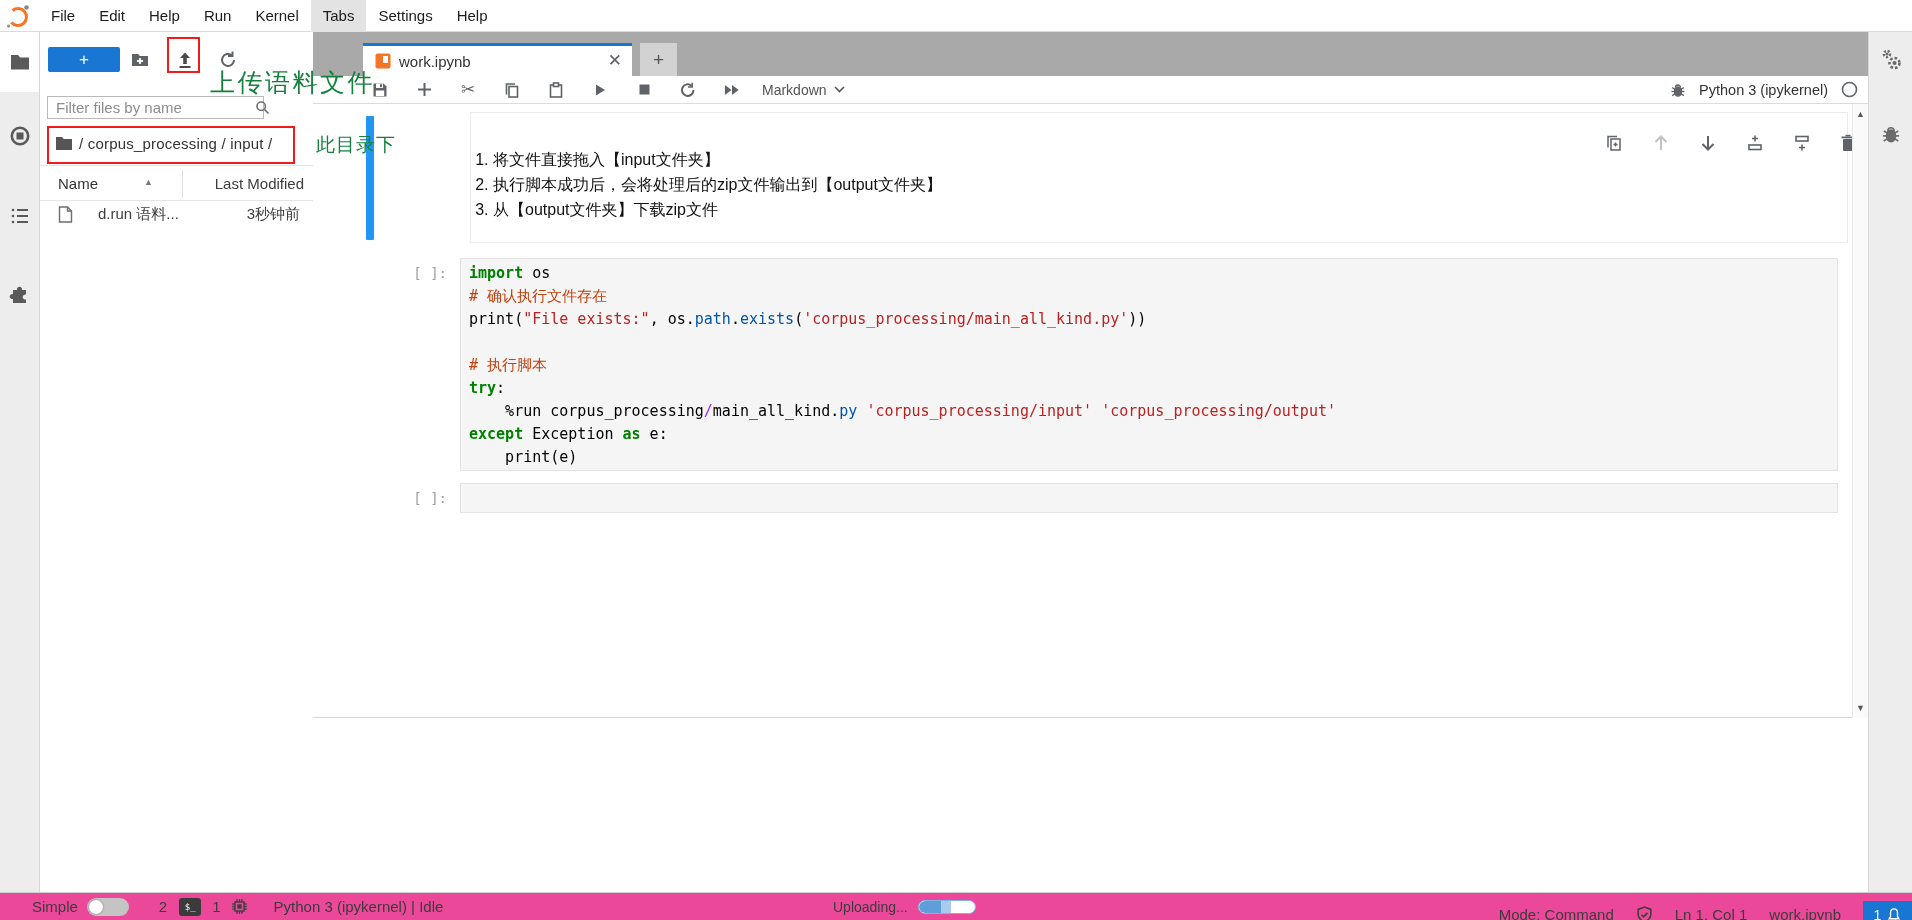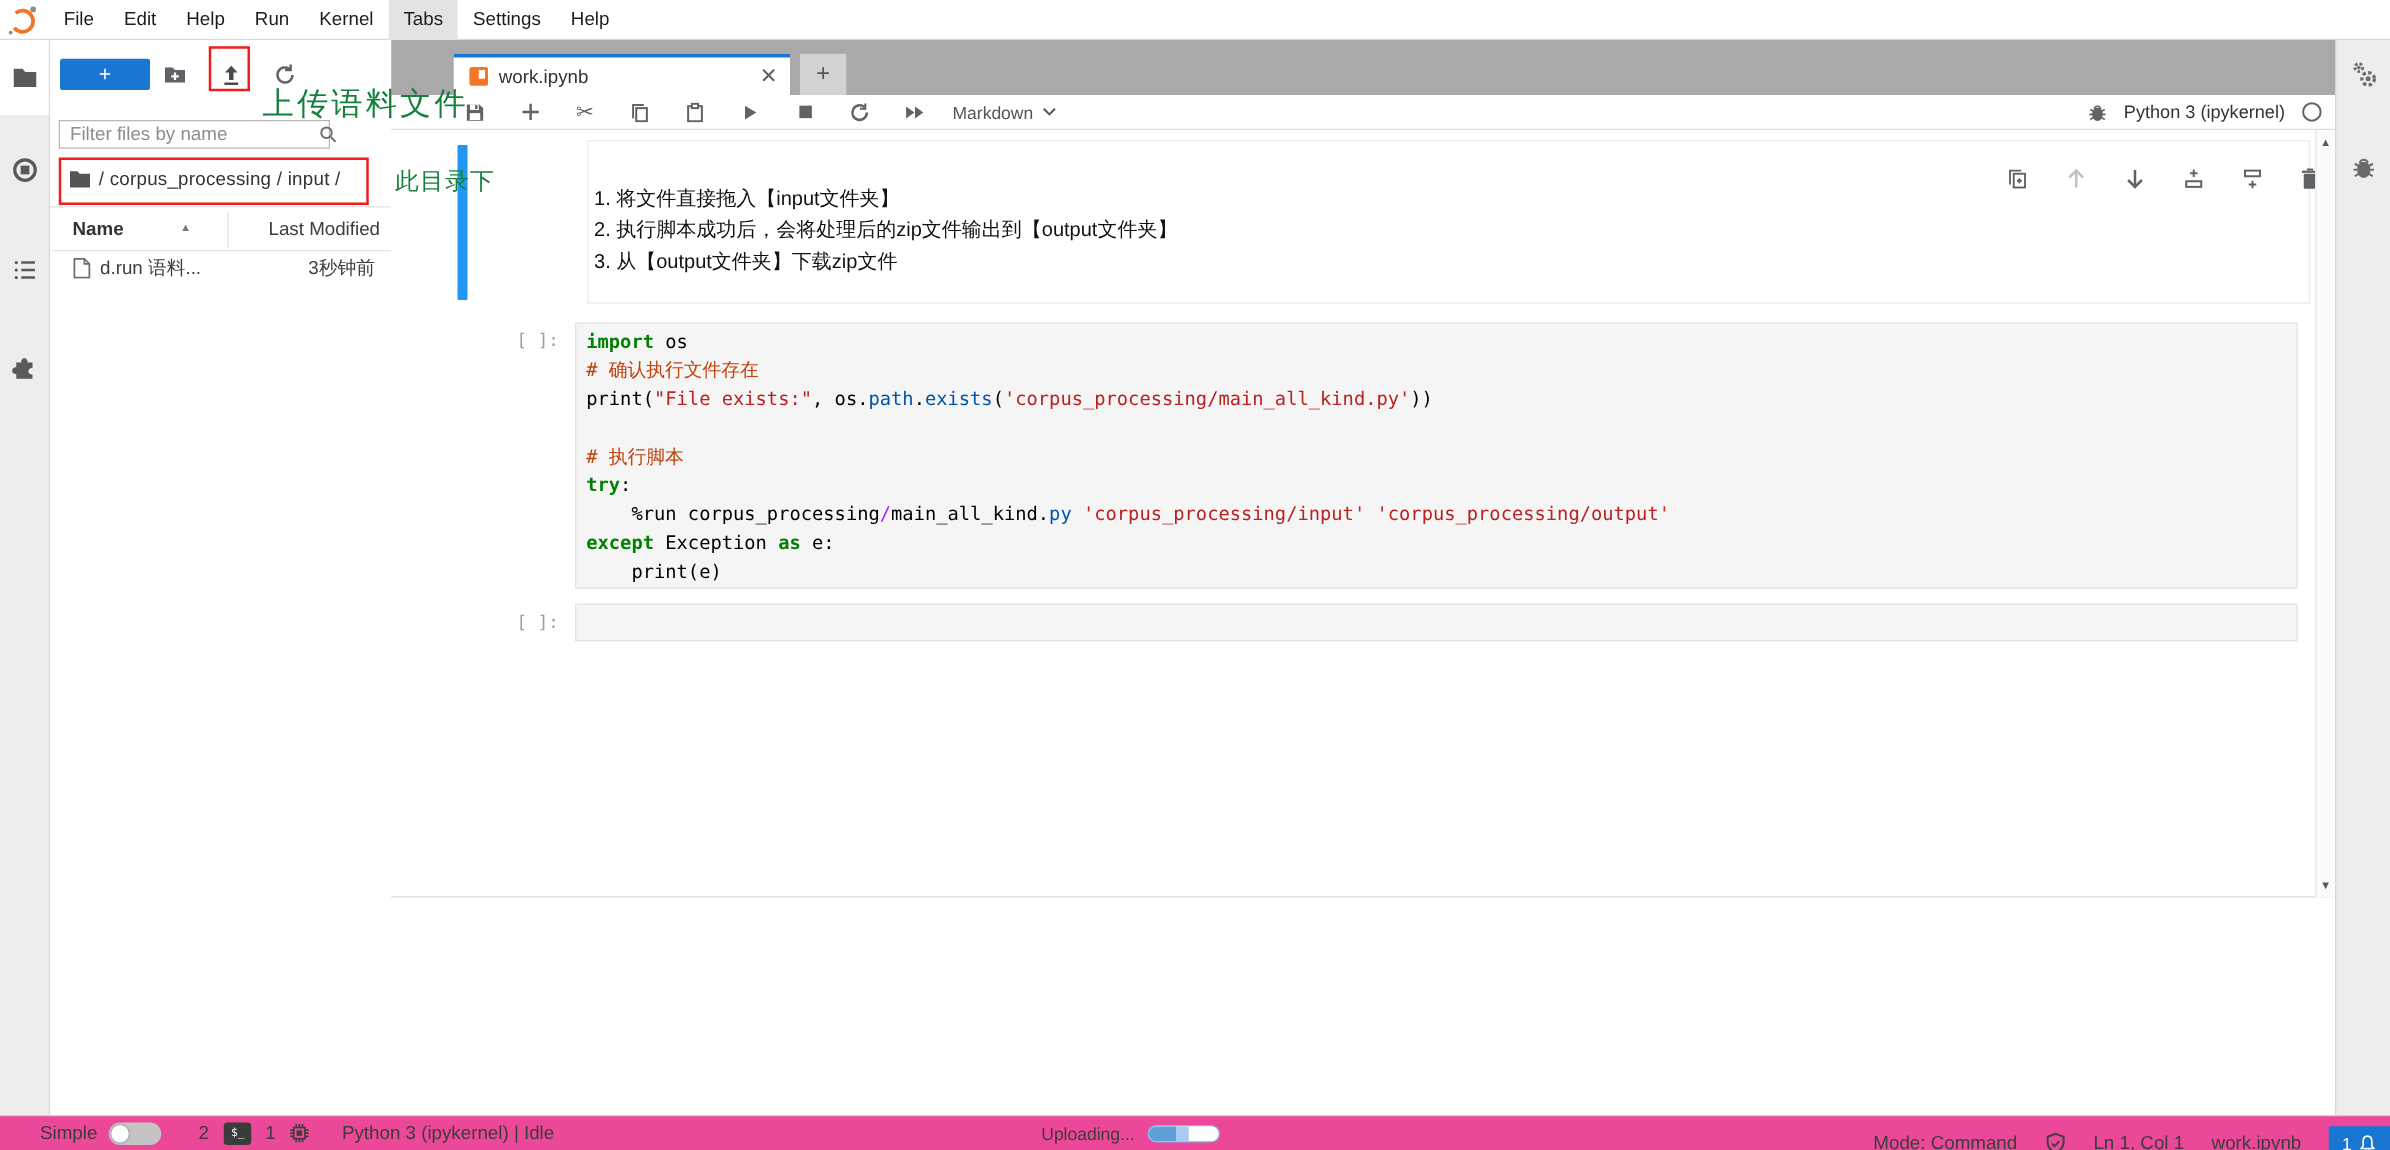--- a/index.html
+++ b/index.html
@@ -31,28 +31,28 @@
   .sb-tool { top:18px; width:20px; height:20px; color:#5f6368; }
   #filterbox { left:7px; top:64px; width:217px; height:23px; border:1px solid #b9b9b9;
     display:flex; align-items:center; background:#fff; }
   #filterbox input { border:none; outline:none; flex:1; font-size:15px; color:#444;
     padding-left:8px; font-family:"Liberation Sans",sans-serif; background:transparent; }
   #filterbox input::placeholder { color:#8d8d8d; }
   #crumbrow { left:0; top:98px; width:273px; height:26px; display:flex; align-items:center; }
   #crumbrow .ftxt { font-size:15px; color:#333; margin-left:6px; letter-spacing:.2px; }
   #listhdr { left:0; top:133px; width:273px; height:36px; border-top:1px solid #e4e4e4;
     border-bottom:1px solid #e4e4e4; font-size:15px; color:#333; }
-  #listhdr .nm { position:absolute; left:18px; top:9px; font-weight:bold; }
+  #listhdr .nm { position:absolute; left:18px; top:9px; font-weight:normal; }
   #listhdr .sort { position:absolute; left:104px; top:11px; font-size:9px; color:#7a7a7a; }
   #listhdr .div { position:absolute; left:142px; top:4px; width:1px; height:28px; background:#e0e0e0; }
   #listhdr .lm { position:absolute; right:9px; top:9px; color:#3d3d3d; }
   .filerow { left:0; top:169px; width:273px; height:27px; display:flex; align-items:center;
     font-size:15px; color:#3d3d3d; }
   .filerow .fic { margin-left:18px; }
-  .filerow .fn { margin-left:7px; }
+  .filerow .fn { margin-left:25px; }
   .filerow .ft { position:absolute; right:13px; }
 
   
   .redbox { border:2px solid #ee1c1c; z-index:40; pointer-events:none; }
   #rbox1 { left:167px; top:37px; width:33px; height:36px; }
   #rbox2 { left:47px; top:126px; width:248px; height:38px; }
   .redtxt { color:#15803d; z-index:41; pointer-events:none; white-space:nowrap; }
   #rtxt1 { left:210px; top:66px; font-size:25px; letter-spacing:2.5px; }
   #rtxt2 { left:316px; top:132px; font-size:19px; letter-spacing:1px; }
 

